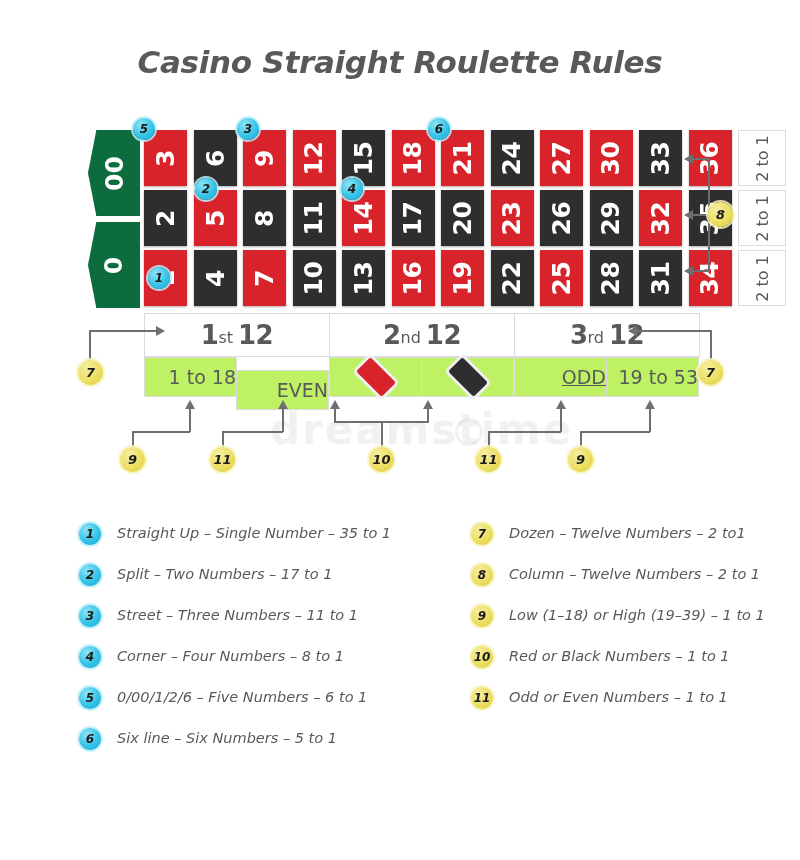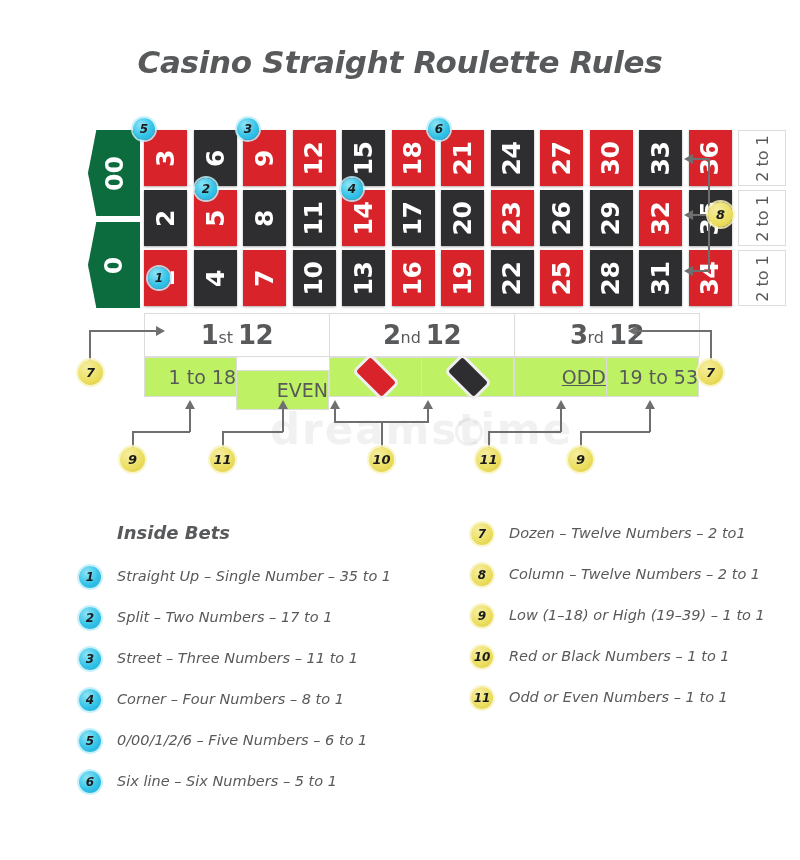--- a/index.html
+++ b/index.html
@@ -423,21 +423,20 @@
 
   <div class="arrow ar-up" style="left:645px;top:400px;"></div>
   <div class="ln lv" style="left:649px;top:408px;height:24px;"></div>
   <div class="ln lh" style="left:580px;top:431px;width:70px;"></div>
   <div class="ln lv" style="left:580px;top:431px;height:18px;"></div>
   <div class="badge yellow big" style="left:568px;top:447px;">
     <span>9</span>
   </div>
 
   <div class="legend-col legend-left">
-    <div class="legend-head">Inside Bets</div>
     <div id="inside-list">
         <div class="legend-item">
           <div class="badge cyan">
             <span>1</span>
           </div>
           <div class="ltext">Straight Up – Single Number – 35 to 1</div>
         </div>
         <div class="legend-item">
           <div class="badge cyan">
             <span>2</span>

